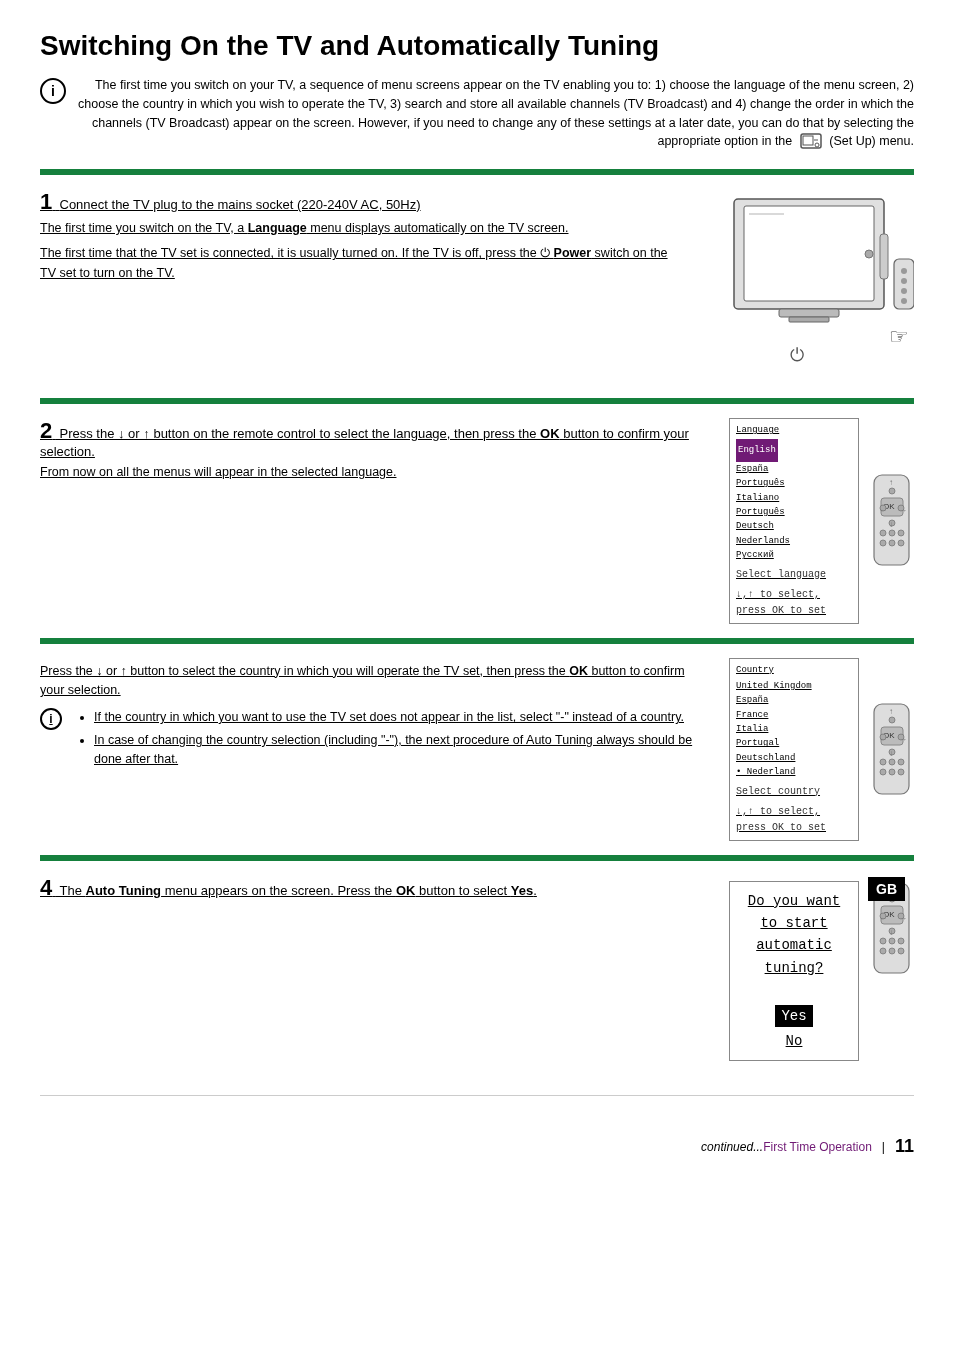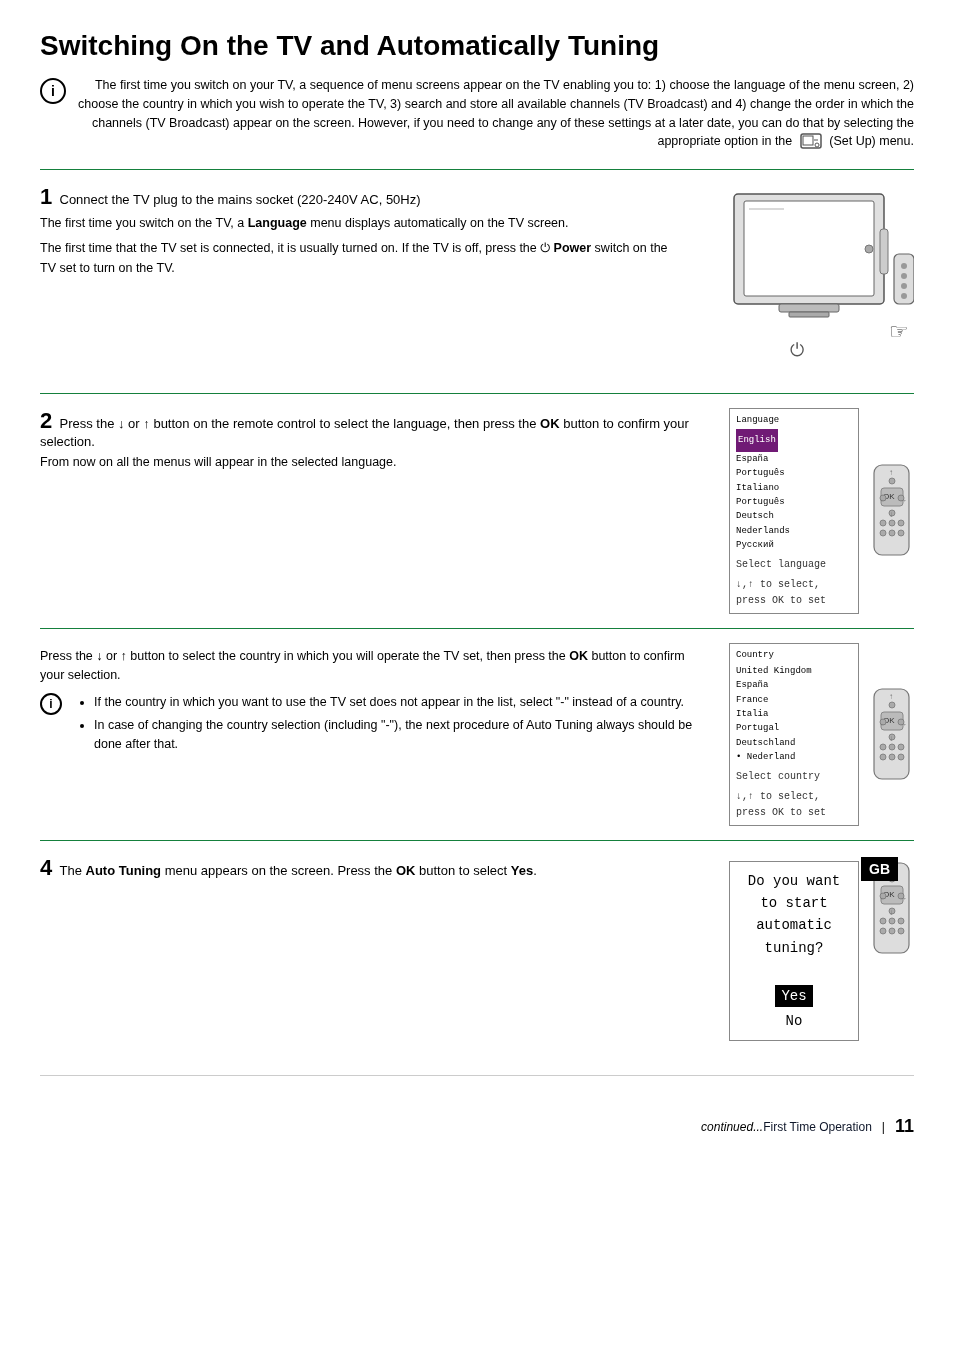--- a/index.html
+++ b/index.html
@@ -50,21 +50,22 @@
     hr {
       border: none;
       border-top: 1px solid #ccc;
       margin: 8px 0;
     }
 
     .step {
       display: flex;
       gap: 20px;
       padding: 14px 0;
-      border-top: 1px solid #15803d;
+      border-top: 6px solid #15803d;
+      text-decoration: underline;
     }
 
     .step-left {
       flex: 1;
       min-width: 0;
     }
 
     .step-right {
       display: flex;
       align-items: center;
@@ -189,21 +190,21 @@
     .gb-badge {
       background: #000;
       color: #fff;
       padding: 4px 8px;
       font-weight: bold;
       font-size: 14px;
     }
 
     .page-label {
       font-size: 12px;
-      color: #0f172a;
+      color: #701a75;
       text-align: right;
     }
 
     .page-number {
       font-size: 18px;
       font-weight: bold;
     }
 
     .bullet-list {
       margin-left: 10px;
@@ -420,21 +421,21 @@
       <circle cx="32" cy="60" r="3" fill="#aaa" stroke="#777" stroke-width="0.8"></circle>
       <circle cx="14" cy="70" r="3" fill="#aaa" stroke="#777" stroke-width="0.8"></circle>
       <circle cx="23" cy="70" r="3" fill="#aaa" stroke="#777" stroke-width="0.8"></circle>
       <circle cx="32" cy="70" r="3" fill="#aaa" stroke="#777" stroke-width="0.8"></circle>
       <text x="20" y="12" font-size="8" fill="#777">↑</text>
       <text x="20" y="54" font-size="8" fill="#777">↓</text>
       <text x="10" y="39" font-size="8" fill="#777">←</text>
       <text x="30" y="39" font-size="8" fill="#777">→</text>
     </svg>
 
-    <div style="position:absolute;right:56px;">
+    <div style="position:absolute;right:49px;">
       <span class="gb-badge">GB</span>
     </div>
   </div>
 </div>
 
 <hr style="margin-top:20px;">
 
 <div class="footer">
   <div class="continued">continued...</div>
   <div class="page-info">

